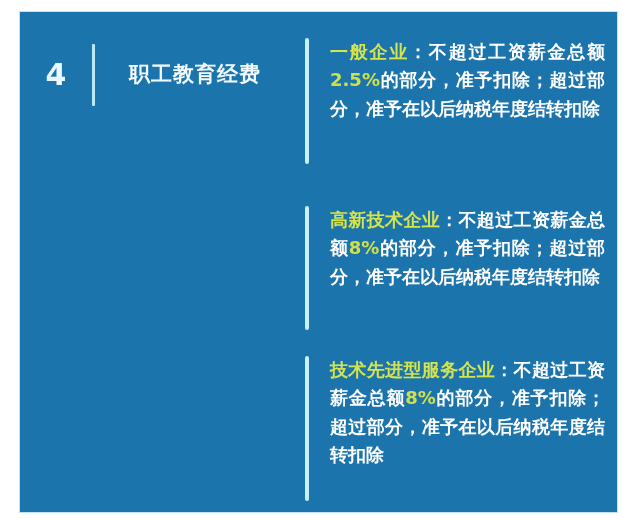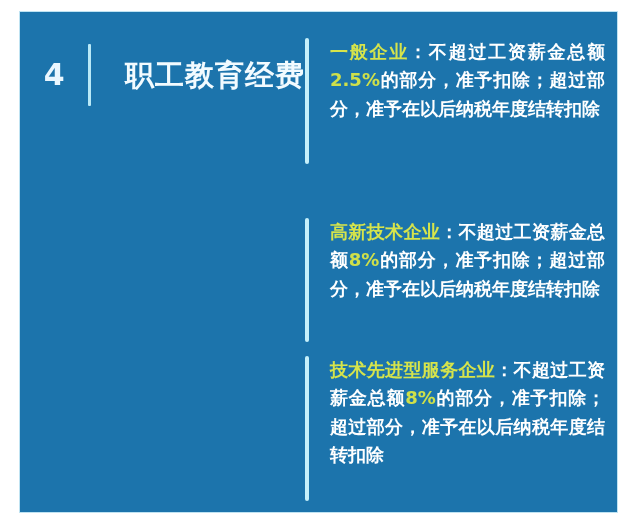--- a/index.html
+++ b/index.html
@@ -56,21 +56,21 @@
   .index-divider {
     width: 3px;
     height: 62px;
     background: #b9e9f7;
     border-radius: 1px;
     margin-right: 34px;
   }
 
   .section-title {
     color: #f2fbff;
-    font-size: 29px;
+    font-size: 21px;
     font-weight: bold;
     letter-spacing: 1px;
     line-height: 1.2;
     white-space: nowrap;
   }
 
   
   .blocks {
     position: absolute;
     left: 285px;
@@ -106,21 +106,21 @@
     text-justify: inter-ideograph;
   }
 
   .hl { color: #d6e44b; }
   .hl-num { color: #cfe04a; }
 
   
   #block-1 { top: 26px;  height: 134px; width: 300px; }
   #block-1 .block-bar { height: 126px; }
 
-  #block-2 { top: 206px; height: 130px; width: 300px; }
+  #block-2 { top: 194px; height: 130px; width: 300px; }
   #block-2 .block-bar { height: 124px; }
 
   #block-3 { top: 344px; height: 150px; width: 300px; justify-content: flex-end; }
   #block-3 .block-bar { height: 145px; }
 </style>
 </head>
 <body>
 
 <div class="slide">
   <div class="panel">

